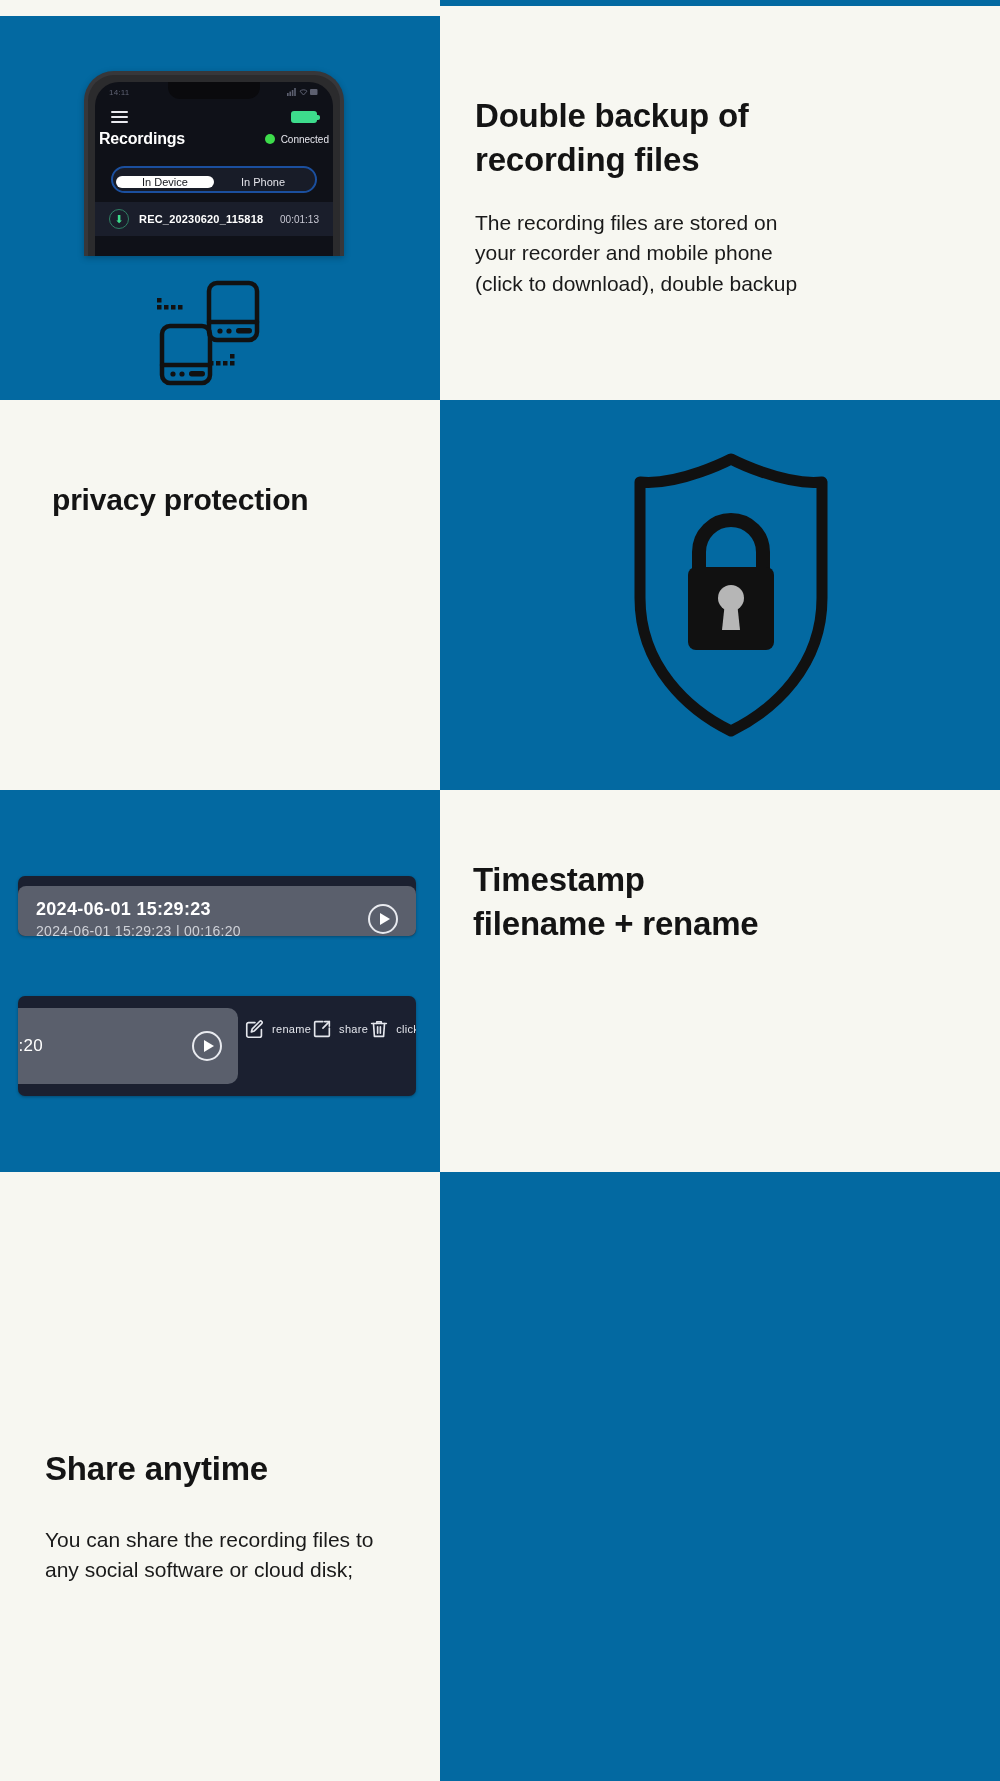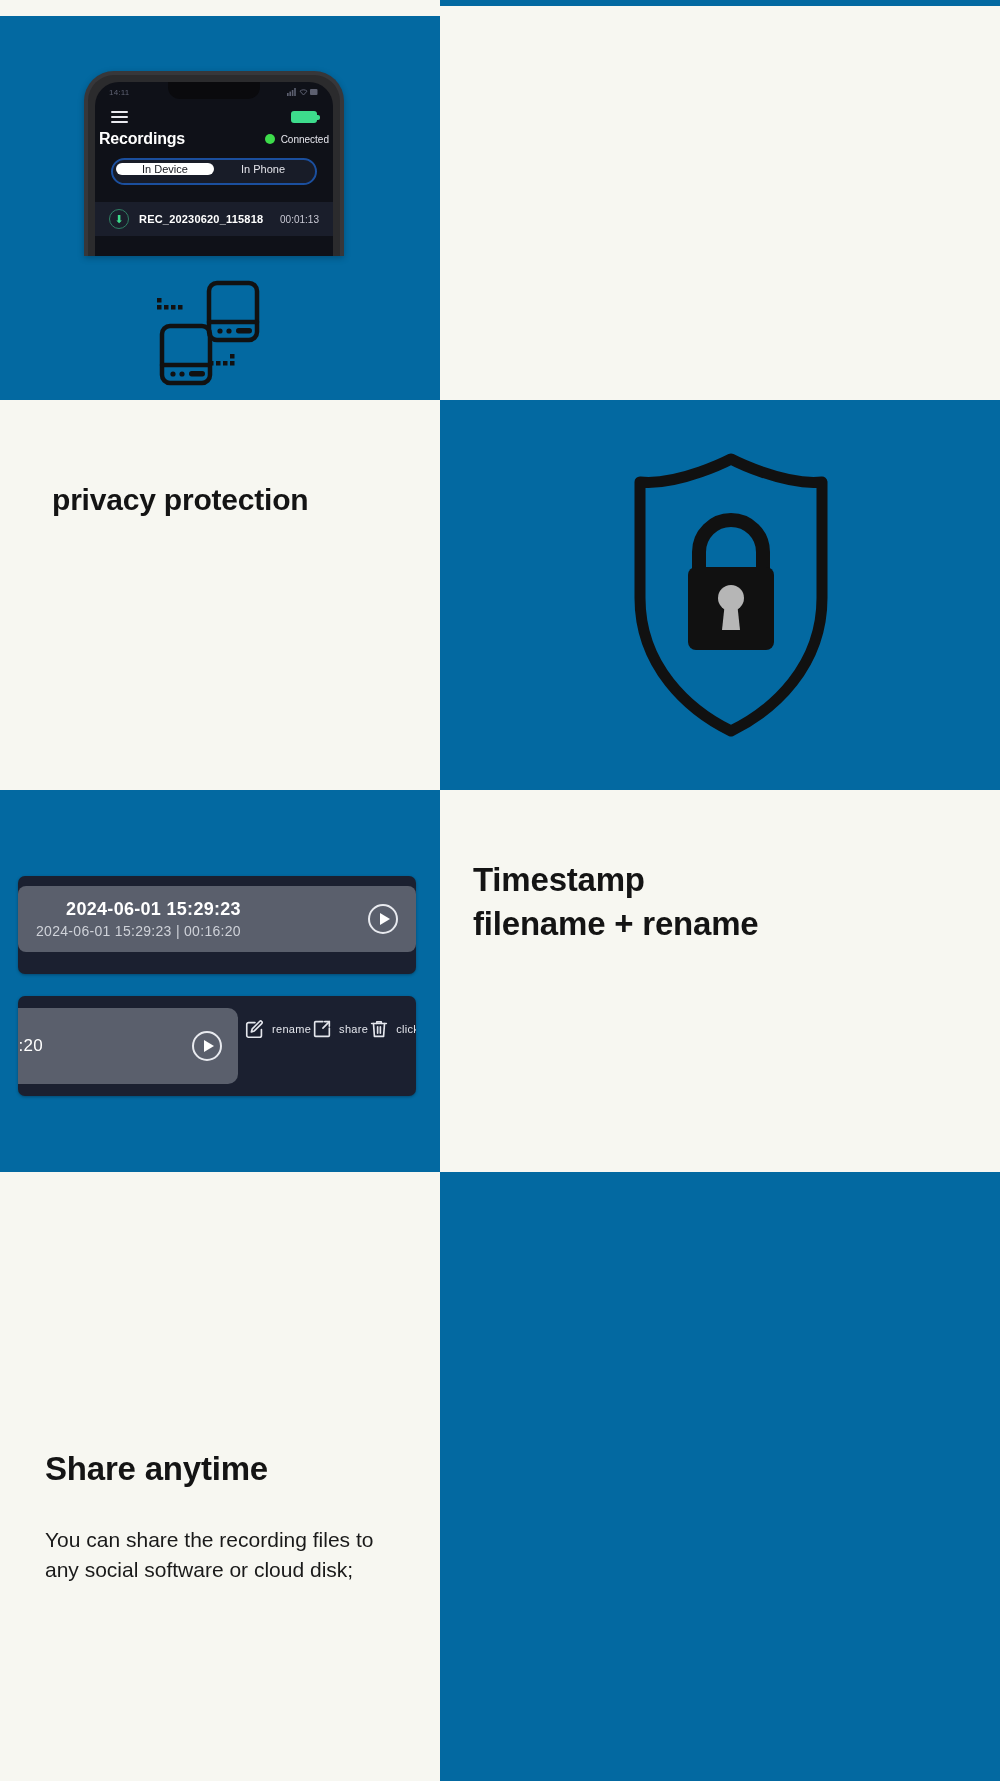--- a/index.html
+++ b/index.html
@@ -69,23 +69,23 @@
     position: absolute; top: 48px; left: 0; right: 0;
     display: flex; align-items: center; justify-content: space-between;
     padding: 0 4px;
     gap: 34px;
   }
   .rec-title { font-size: 16px; font-weight: 700; color: #fff; letter-spacing: -.2px; }
   .conn { display: flex; align-items: center; gap: 6px; }
   .conn-dot { width: 10px; height: 10px; border-radius: 50%; background: #3ddc4b; }
   .conn-txt { font-size: 10px; color: #e7e7ee; }
   .segment {
-    position: absolute; top: 76px; left: 16px; right: 16px; height: 27px;
+    position: absolute; top: 84px; left: 16px; right: 16px; height: 27px;
     border: 2px solid #1b4f9e; border-radius: 14px;
-    background: #181c28; display: flex; padding: 3px; align-items: flex-start;
+    background: #181c28; display: flex; padding: 3px; align-items: flex-end;
   }
   .seg-btn {
     flex: 1; display: flex; align-items: center; justify-content: center;
     font-size: 11px; color: #e3e3e9; border-radius: 11px;
   }
   .seg-btn.active { background: #ffffff; color: #14161d; font-weight: 400; }
   .rec-row {
     position: absolute; top: 120px; left: 0; right: 0; height: 34px;
     background: #1a1e2b; display: flex; align-items: center; padding: 0 14px; gap: 10px;
   }
@@ -205,40 +205,49 @@
           <rect x="30" y="27" width="4.5" height="4.5"></rect>
         <rect x="82" y="76" width="4.5" height="4.5"></rect>
           <rect x="82" y="83" width="4.5" height="4.5"></rect>
         <rect x="75" y="83" width="4.5" height="4.5"></rect>
           <rect x="68" y="83" width="4.5" height="4.5"></rect>
           <rect x="61" y="83" width="4.5" height="4.5"></rect>
       </g>
     </svg>
   </div>
 
+  <div class="cell cream" style="left:440px;top:6px;width:560px;height:394px;">
+    <div class="txt-wrap" style="left:35px;top:88px;width:330px;">
+      <div class="headline">
+        <div>Double backup of</div>
+        <div>recording files</div>
+      </div>
+      <div class="body" style="margin-top:26px;">The recording files are stored on your recorder and mobile phone (click to download), double backup</div>
+    </div>
+  </div>
 
   <div class="cell cream" style="left:0;top:400px;width:440px;height:423px;">
     <div class="txt-wrap" style="left:52px;top:80px;width:320px;">
       <div class="headline small">privacy protection</div>
     </div>
   </div>
 
   <div class="cell gray" style="left:440px;top:400px;width:560px;height:390px;">
     <svg style="position:absolute;left:193px;top:52px;width:196px;height:286px;" viewBox="0 0 196 286">
       <path d="M98 7 C 98 7, 150 34, 189 30 L189 146 C189 214, 141 258, 98 279 C55 258, 7 214, 7 146 L7 30 C46 34, 98 7, 98 7 Z" fill="none" stroke="#111" stroke-width="11" stroke-linejoin="round"></path>
       <path d="M66 118 v-18 a32 32 0 0 1 64 0 v18" fill="none" stroke="#111" stroke-width="14"></path>
       <rect x="55" y="115" width="86" height="83" rx="8" fill="#111"></rect>
       <circle cx="98" cy="146" r="13" fill="#b6b6b6"></circle>
       <path d="M92 150 h12 l3 28 h-18 Z" fill="#b6b6b6"></path>
     </svg>
   </div>
 
   <div class="cell gray" style="left:0;top:790px;width:440px;height:382px;">
 
-    <div class="dcard" style="left:18px;top:86px;width:398px;height:98px;text-align:right;">
+    <div class="dcard" style="left:18px;top:86px;width:398px;height:60px;">
       <div class="dcard-inner" style="left:0;top:10px;right:0;height:66px;border-radius:8px;padding:0 18px;justify-content:space-between;">
         <div>
           <div class="file-main">2024-06-01 15:29:23</div>
           <div class="file-sub">2024-06-01 15:29:23 | 00:16:20</div>
         </div>
         <div class="playbtn"></div>
       </div>
     </div>
 
     <div class="dcard" style="left:18px;top:206px;width:398px;height:100px;">

